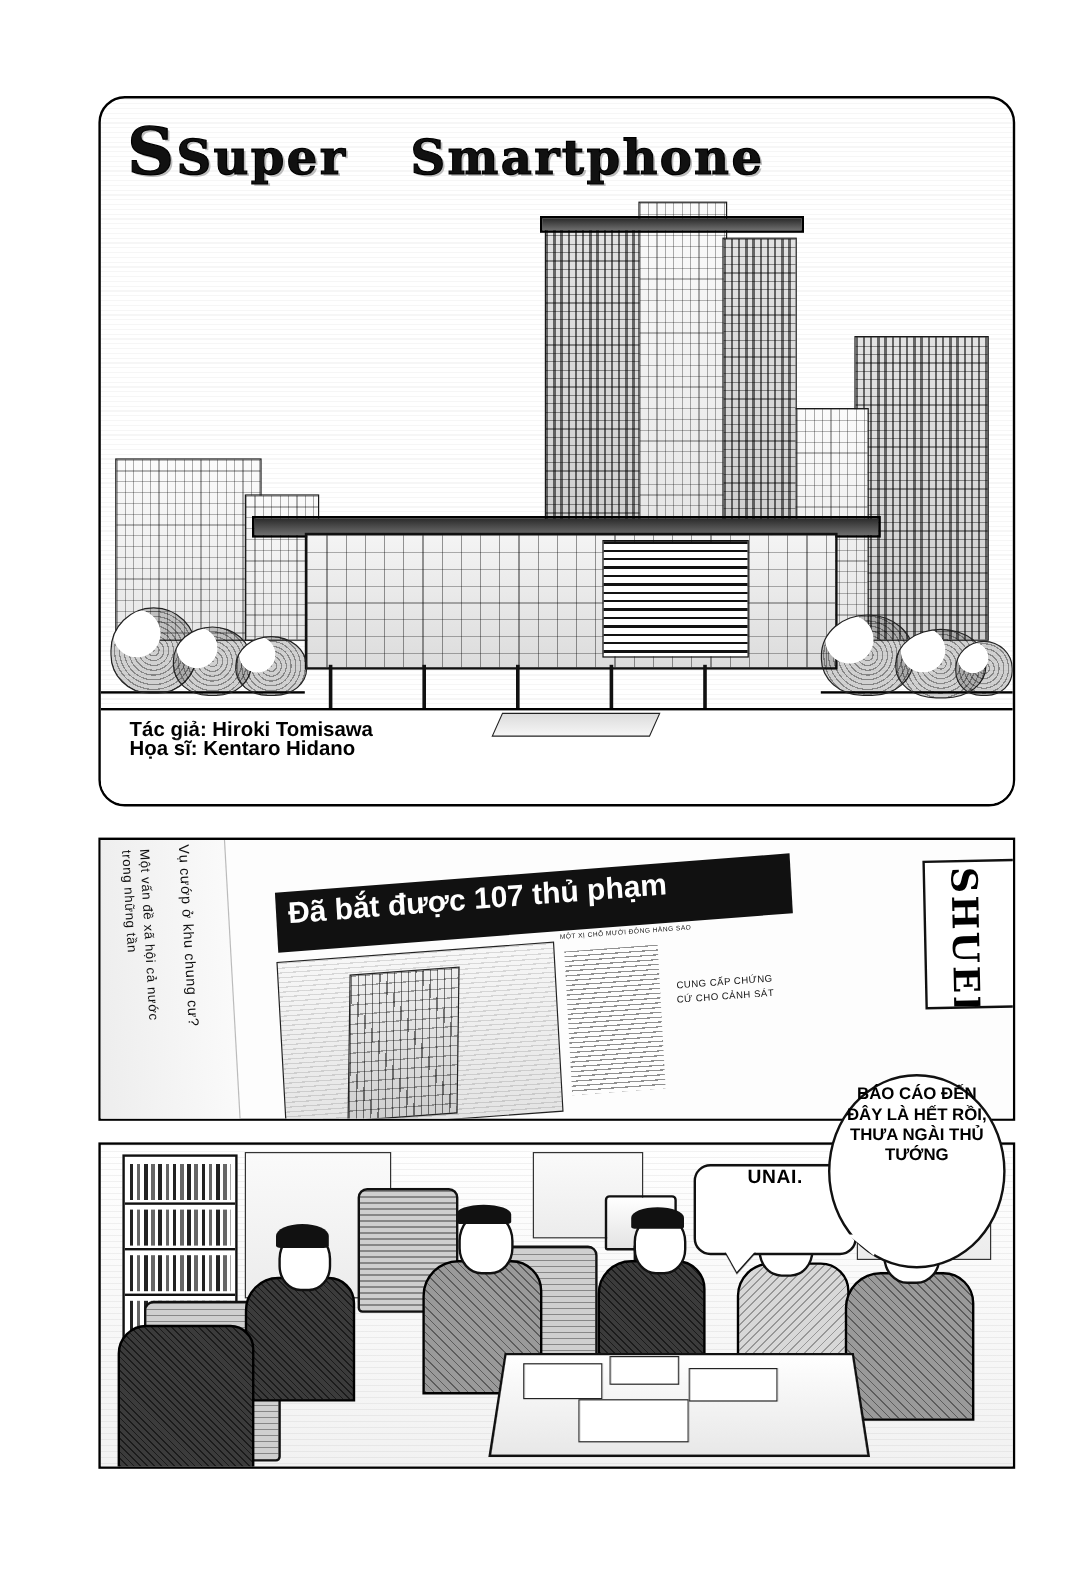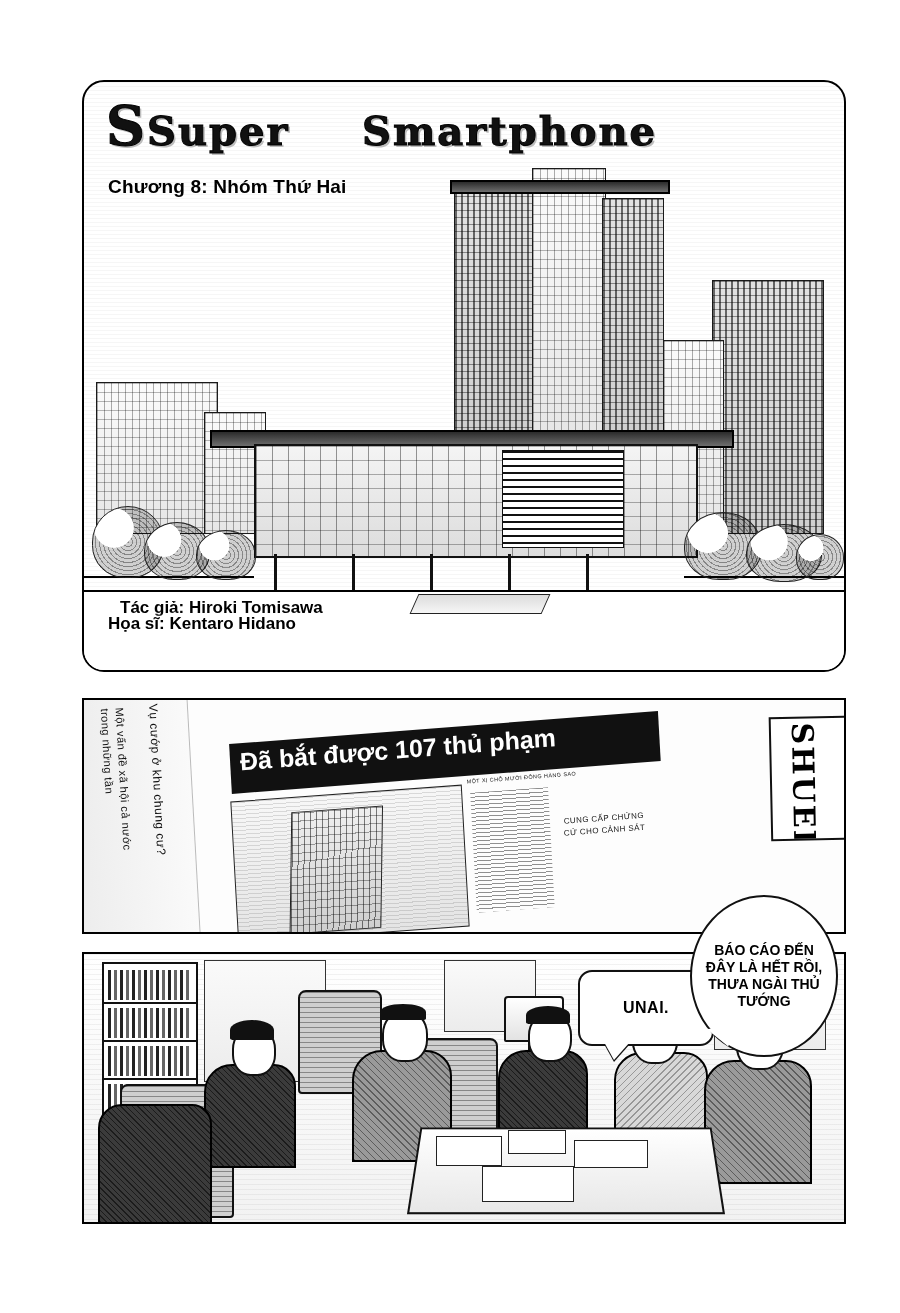--- a/index.html
+++ b/index.html
@@ -61,21 +61,21 @@
     font-weight: bold;
     letter-spacing: .2px;
   }
   .credit {
     position: absolute;
     left: 24px;
     font-size: 17px;
     font-weight: bold;
     text-shadow: 0 0 3px #fff, 0 0 5px #fff, 0 0 7px #fff;
   }
-  #credit-author { top: 516px; margin-left: 12px; }
+  #credit-author { top: 516px; }
   #credit-artist { top: 532px; }
 
   
   .sky {
     position: absolute;
     inset: 0;
     background:
       repeating-linear-gradient(180deg, rgba(0,0,0,0.035) 0 1px, rgba(0,0,0,0) 1px 4px);
   }
   .bldg {
@@ -371,21 +371,21 @@
     border-radius: 8px 8px 4px 4px;
   }
 
   
   .bubble {
     position: absolute;
     background: #fff;
     border: 2.5px solid #111;
     border-radius: 50%;
     display: flex;
-    align-items: center;
+    align-items: flex-start;
     justify-content: center;
     text-align: center;
     font-weight: bold;
     line-height: 1.22;
     z-index: 20;
   }
   #bubble-unai {
     left: 578px;
     top: 970px;
     width: 132px;
@@ -466,25 +466,24 @@
     <div class="bush" style="left:112px; top:448px; width:58px; height:48px;"></div>
     <div class="bush" style="left:600px; top:430px; width:76px; height:66px;"></div>
     <div class="bush" style="left:662px; top:442px; width:74px; height:56px;"></div>
     <div class="bush" style="left:712px; top:452px; width:46px; height:44px;"></div>
 
     <div style="position:absolute;left:330px;top:512px;width:130px;height:18px;background:linear-gradient(180deg,#dcdcdc,#f6f6f6);border:1.5px solid #222;transform:skewX(-24deg);"></div>
 
     <div class="title-text">
       <span class="cap">S</span><span class="sml">Super</span>
     </div>
-    <div class="title-text" style="left:278px;">
+    <div class="title-text" style="left:258px;">
       <span class="sml">Smartphone</span>
     </div>
 
-    <div class="chapter-text">Chương 8: Nhóm Thứ Hai</div>
     <div class="credit" id="credit-author">Tác giả: Hiroki Tomisawa</div>
     <div class="credit" id="credit-artist">Họa sĩ: Kentaro Hidano</div>
   </div>
 
   <div class="panel" id="panel-news">
     <div class="news-sheet">
       <div class="news-fold"></div>
 
       <div class="vert-text" id="news-vert-1">Vụ cướp ở khu chung cư?</div>
       <div class="vert-text" id="news-vert-2">Một vấn đề xã hội cả nước trong những tần</div>

